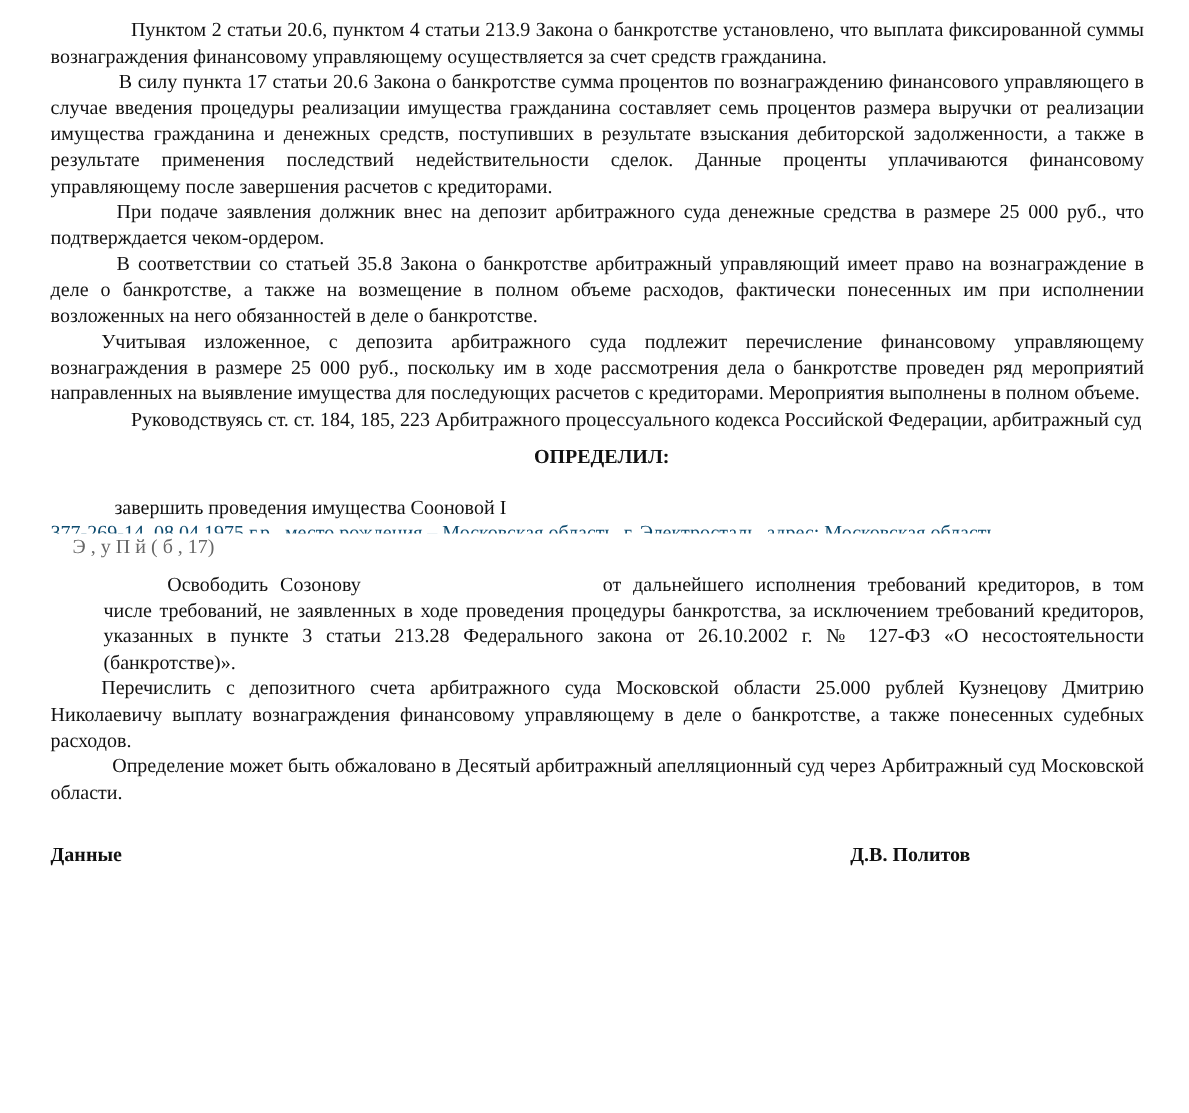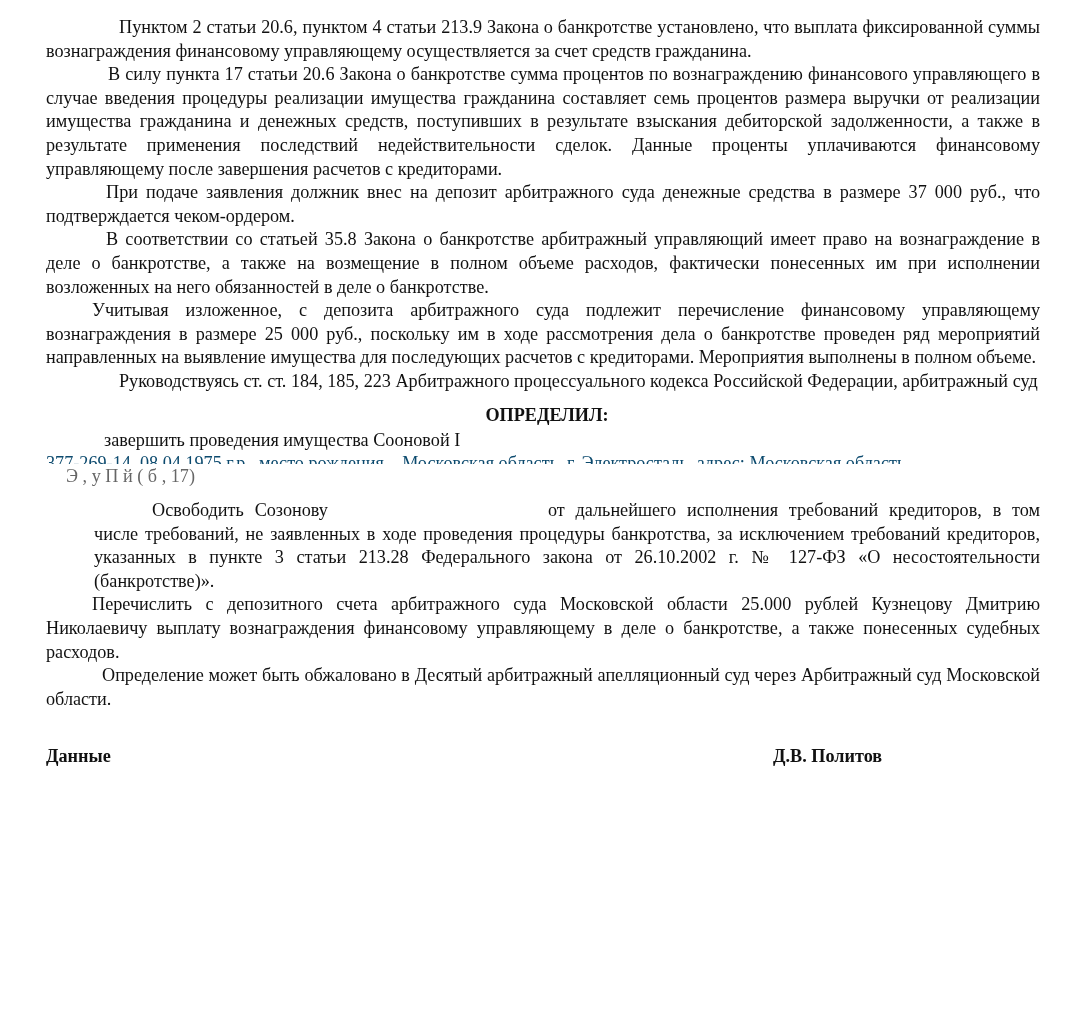--- a/index.html
+++ b/index.html
@@ -11,37 +11,37 @@
   }
   .p { text-align: justify; margin: 0; }
   .ind1 { text-indent: 73px; }
   .ind2 { text-indent: 62px; }
   .ind3 { text-indent: 60px; }
   .ind4 { text-indent: 73px; }
   .ind5 { text-indent: 46px; }
   .ind6 { text-indent: 73px; }
   .ind7 { text-indent: 58px; margin-left: 48px; }
   .ind8 { text-indent: 56px; }
-  .heading { text-align: center; font-weight: bold; margin: 10px 0 2px 0; padding-left: 8px; }
+  .heading { text-align: center; font-weight: bold; margin: 10px 0 23px 0; padding-left: 8px; }
   .redact-block { position: relative; height: 70px; margin-bottom: 0; }
   .redact-line1 { position: absolute; left: 58px; top: 0; white-space: nowrap; }
   .redact-line2 { position: absolute; left: 0; top: 23px; white-space: nowrap; width: 994px; overflow: hidden; height: 12px; color: #0c4a6e; }
   .redact-line3 { position: absolute; left: 20px; top: 36px; white-space: nowrap; color: #333; opacity: 0.75; text-align: right; }
   .release .blank { display: inline-block; width: 220px; height: 1px; }
   .sign { position: relative; height: 40px; margin-top: 34px; font-weight: bold; }
   .sign .judge-label { position: absolute; left: 0; top: 0; }
   .sign .judge-name { position: absolute; left: 687px; top: 0; margin-left: 40px; }
 </style>
 </head>
 <body>
 
 <div class="page">
   <p class="p ind1">Пунктом 2 статьи 20.6, пунктом 4 статьи 213.9 Закона о банкротстве установлено, что выплата фиксированной суммы вознаграждения финансовому управляющему осуществляется за счет средств гражданина.</p>
   <p class="p ind2">В силу пункта 17 статьи 20.6 Закона о банкротстве сумма процентов по вознаграждению финансового управляющего в случае введения процедуры реализации имущества гражданина составляет семь процентов размера выручки от реализации имущества гражданина и денежных средств, поступивших в результате взыскания дебиторской задолженности, а также в результате применения последствий недействительности сделок. Данные проценты уплачиваются финансовому управляющему после завершения расчетов с кредиторами.</p>
-  <p class="p ind3">При подаче заявления должник внес на депозит арбитражного суда денежные средства в размере 37 000 руб., что подтверждается чеком-ордером.</p>
+  <p class="p ind3">При подаче заявления должник внес на депозит арбитражного суда денежные средства в размере 25 000 руб., что подтверждается чеком-ордером.</p>
   <p class="p ind3">В соответствии со статьей 35.8 Закона о банкротстве арбитражный управляющий имеет право на вознаграждение в деле о банкротстве, а также на возмещение в полном объеме расходов, фактически понесенных им при исполнении возложенных на него обязанностей в деле о банкротстве.</p>
   <p class="p ind5">Учитывая изложенное, с депозита арбитражного суда подлежит перечисление финансовому управляющему вознаграждения в размере 25 000 руб., поскольку им в ходе рассмотрения дела о банкротстве проведен ряд мероприятий направленных на выявление имущества для последующих расчетов с кредиторами. Мероприятия выполнены в полном объеме.</p>
   <p class="p ind6">Руководствуясь ст. ст. 184, 185, 223 Арбитражного процессуального кодекса Российской Федерации, арбитражный суд</p>
 
   <div class="heading">ОПРЕДЕЛИЛ:</div>
 
   <div class="redact-block">
     <div class="redact-line1">завершить проведения имущества Сооновой I</div>
     <div class="redact-line2">377-269-14, 08.04.1975 г.р., место рождения – Московская область, г. Электросталь, адрес: Московская область,</div>
     <div class="redact-line3">Э               ,  у   П            й     (    б  ,   17)</div>

